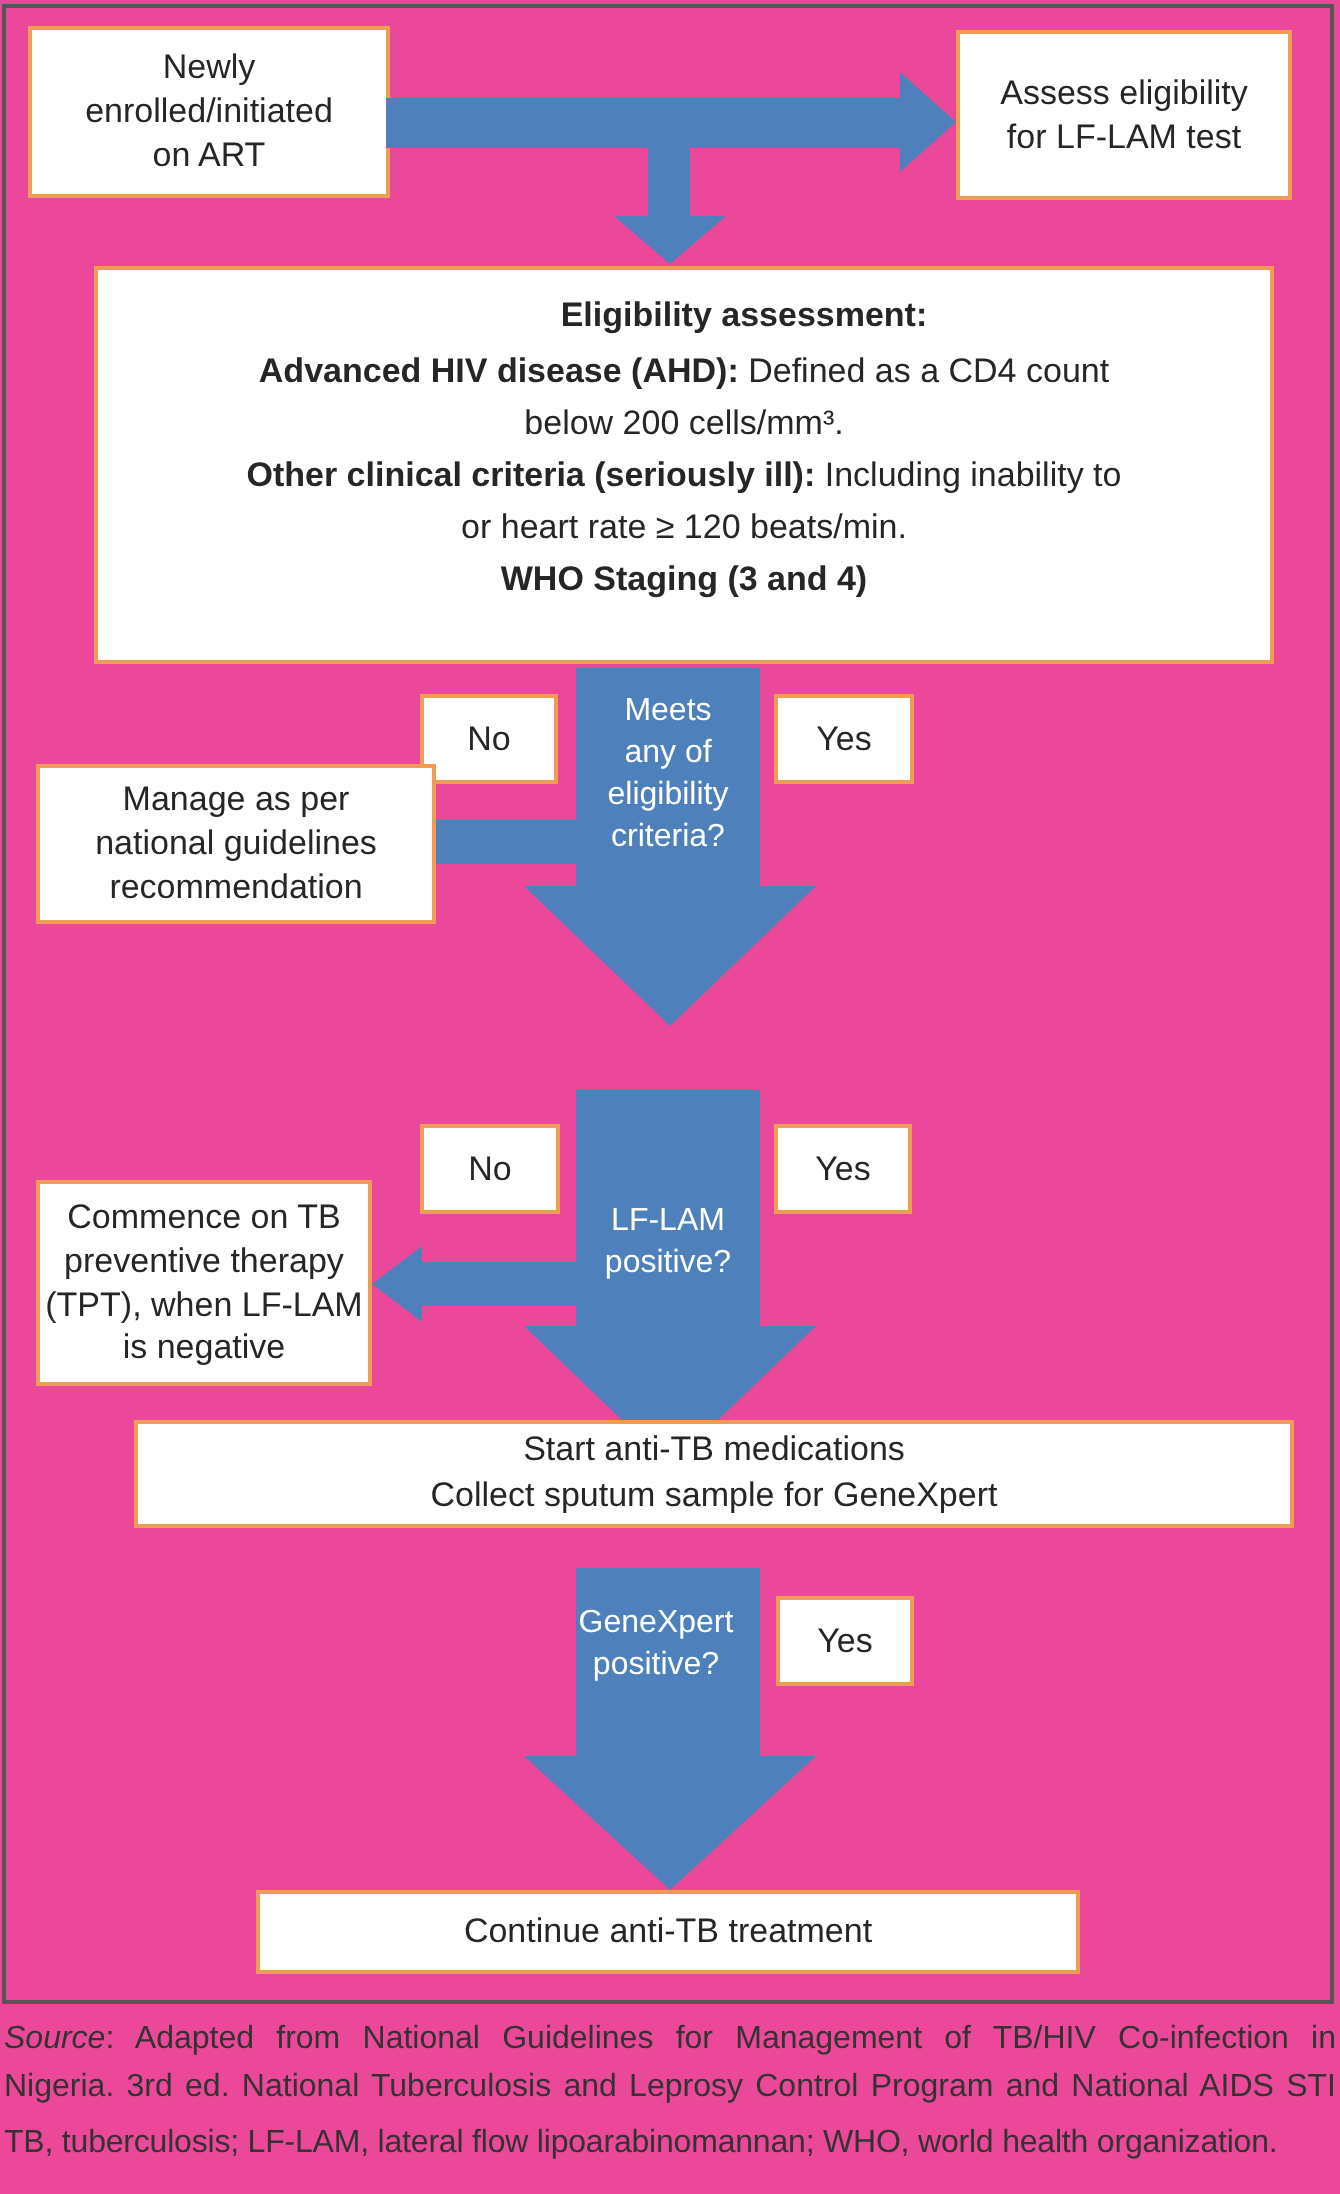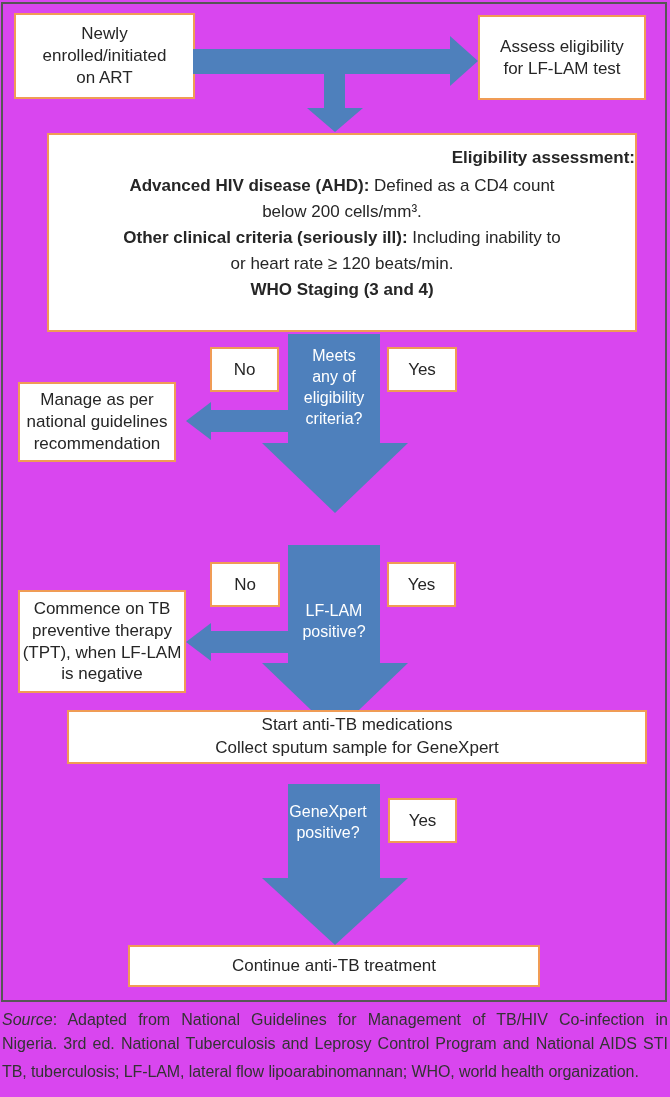--- a/index.html
+++ b/index.html
@@ -1,38 +1,38 @@
 <!DOCTYPE html>
 <html><head>
 <meta charset="utf-8">
 <style>
   * { margin:0; padding:0; box-sizing:border-box; }
   body { font-family:"Liberation Sans","DejaVu Sans",sans-serif; background:#fff; }
-  .figure { position:relative; width:670px; height:1097px; background:#d946ef; overflow:hidden; }
+  .figure { position:relative; width:670px; height:1097px; background:#ec4899; overflow:hidden; }
   .abs { position:absolute; }
   .frame { border:2px solid #565656; background:transparent; }
   .obox {
     position:absolute; border:2px solid #F09C55; background:#fff;
     display:flex; align-items:center; justify-content:center;
     text-align:center; color:#262626; font-size:17px; line-height:1.28;
   }
   .pre { white-space:pre-line; }
   .stem { position:absolute; background:#4E80BC; }
   .tri { position:absolute; width:0; height:0; }
   .tri-down-big { border-left:73px solid transparent; border-right:73px solid transparent; border-top:70px solid #4E80BC; }
   .tri-down-big-short { border-left:73px solid transparent; border-right:73px solid transparent; border-top:67px solid #4E80BC; }
   .tri-down-small { border-left:28px solid transparent; border-right:28px solid transparent; border-top:24px solid #4E80BC; }
   .tri-right { border-top:25px solid transparent; border-bottom:25px solid transparent; border-left:28px solid #4E80BC; }
   .tri-left { border-top:19px solid transparent; border-bottom:19px solid transparent; border-right:25px solid #4E80BC; }
   .arrow-label {
     position:absolute; color:#FFFFFF; font-size:16px; line-height:21px;
     text-align:center; white-space:pre-line;
   }
   .elig-content { position:absolute; left:49px; top:133px; width:586px; color:#262626; font-size:17px; line-height:26px; padding-top:12px; }
-  .elig-heading { font-weight:bold; padding-left:60px; text-align:right; margin-bottom:2px; }
+  .elig-heading { font-weight:bold; padding-left:60px; text-align:center; margin-bottom:2px; }
   .elig-line { text-align:center; }
   .elig-line b { font-weight:bold; }
   .footer { position:absolute; left:2px; top:1008px; width:666px; color:#333333; font-size:16px; line-height:24px; }
   .src-just { text-align:justify; text-align-last:justify; }
   .src-line i { font-style:italic; }
   sup { font-size:11px; vertical-align:super; line-height:0; }
   .abbrev { margin-top:4px; letter-spacing:-0.1px; }
 </style>
 </head>
 <body>
@@ -78,21 +78,21 @@
   <div class="obox" style="left:210px; top:347px; width:69px; height:45px;">
     <span>No</span>
   </div>
   <div class="obox" style="left:387px; top:347px; width:70px; height:45px;">
     <span>Yes</span>
   </div>
 
   <div class="stem" style="left:210px; top:410px; width:80px; height:22px;"></div>
   <div class="tri tri-left" style="left:186px; top:402px;"></div>
 
-  <div class="obox" style="left:18px; top:382px; width:158px; height:80px;text-align:center;">
+  <div class="obox" style="left:18px; top:382px; width:200px; height:80px;text-align:center;">
     <span class="pre">Manage as per
 national guidelines
 recommendation</span>
   </div>
 
 
   <div class="stem" style="left:288px; top:545px; width:92px; height:119px;"></div>
   <div class="tri tri-down-big" style="left:262px; top:663px;"></div>
   <div class="arrow-label" style="left:288px; top:600px; width:92px;">LF-LAM
 positive?</div>

